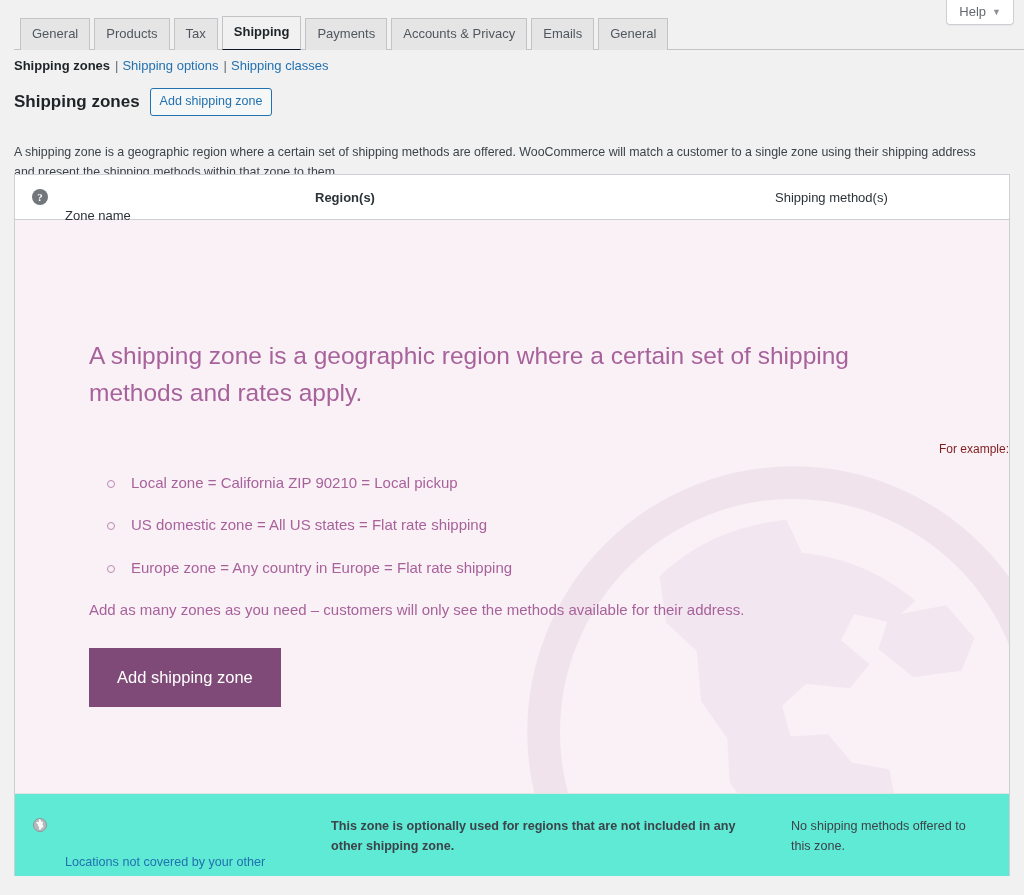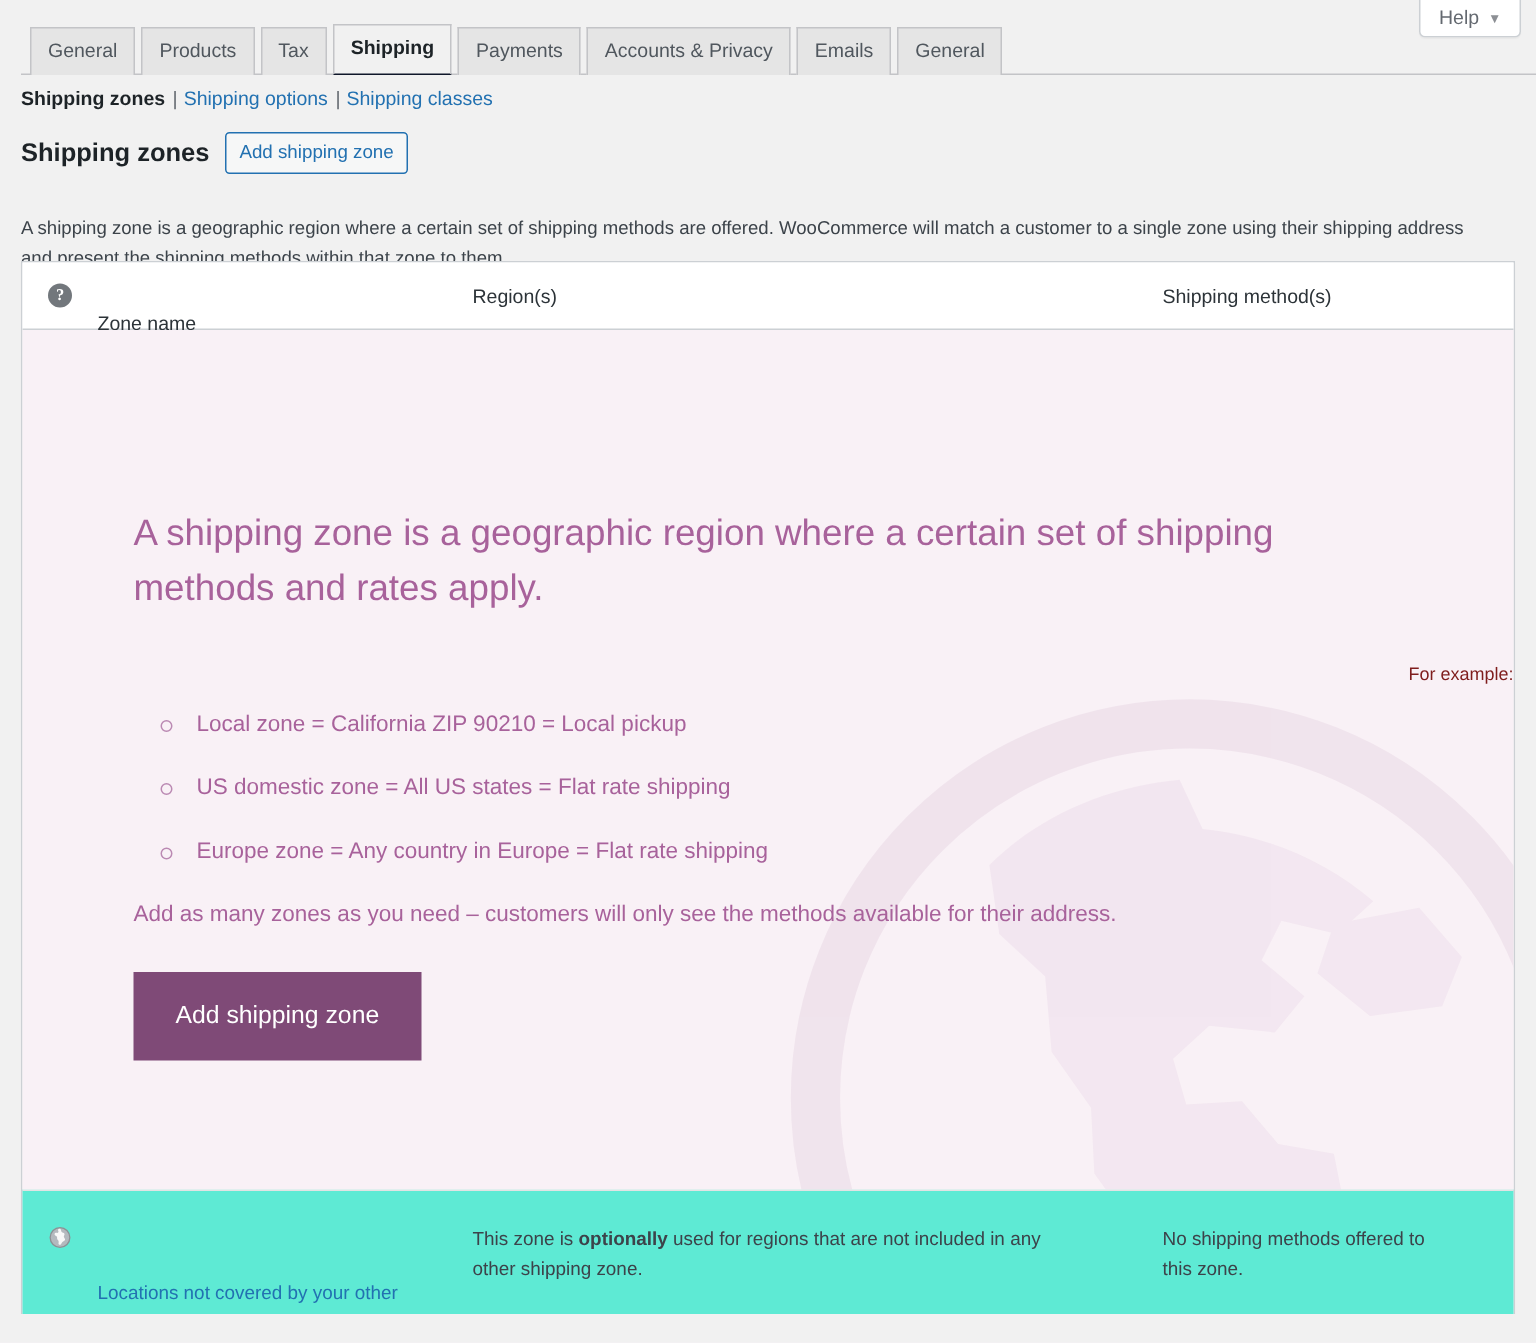--- a/index.html
+++ b/index.html
@@ -141,21 +141,21 @@
     display: flex;
     align-items: center;
     height: 45px;
     background: #fff;
     border-bottom: 1px solid #ccd0d4;
     font-size: 13px;
     color: #2c3338;
   }
   .col-sort { width: 50px; display: flex; justify-content: center; align-items: center; }
   .col-name { width: 250px; margin-top: 36px; }
-  .col-region { width: 460px; }
+  .col-region { width: 460px; font-weight: bold; }
   .col-method { flex: 1; }
 
   .helptip {
     display: inline-block;
     width: 16px; height: 16px;
     border-radius: 50%;
     background: #72777c;
     color: #fff;
     font-size: 11px;
     font-weight: 700;
@@ -249,21 +249,21 @@
     align-items: flex-start;
     background: #5eead4;
     border-top: 1px solid #e3e3e3;
     padding: 22px 0 26px 0;
     font-size: 12.6px;
     color: #3c434a;
     line-height: 1.6;
   }
   .zones-foot .col-sort { padding-top: 1px; align-items: flex-start; }
   .zones-foot .col-name { padding-right: 40px; }
-  .zones-foot .col-region { padding-right: 55px; }
+  .zones-foot .col-region { padding-right: 55px; margin-left: 16px; }
   .zones-foot .col-method { padding-right: 40px; }
   .zones-foot a {
     color: #2271b1;
     text-decoration: none;
     cursor: pointer;
   }
   .globe-mini { display: block; }
 </style>
 </head>
 <body>

